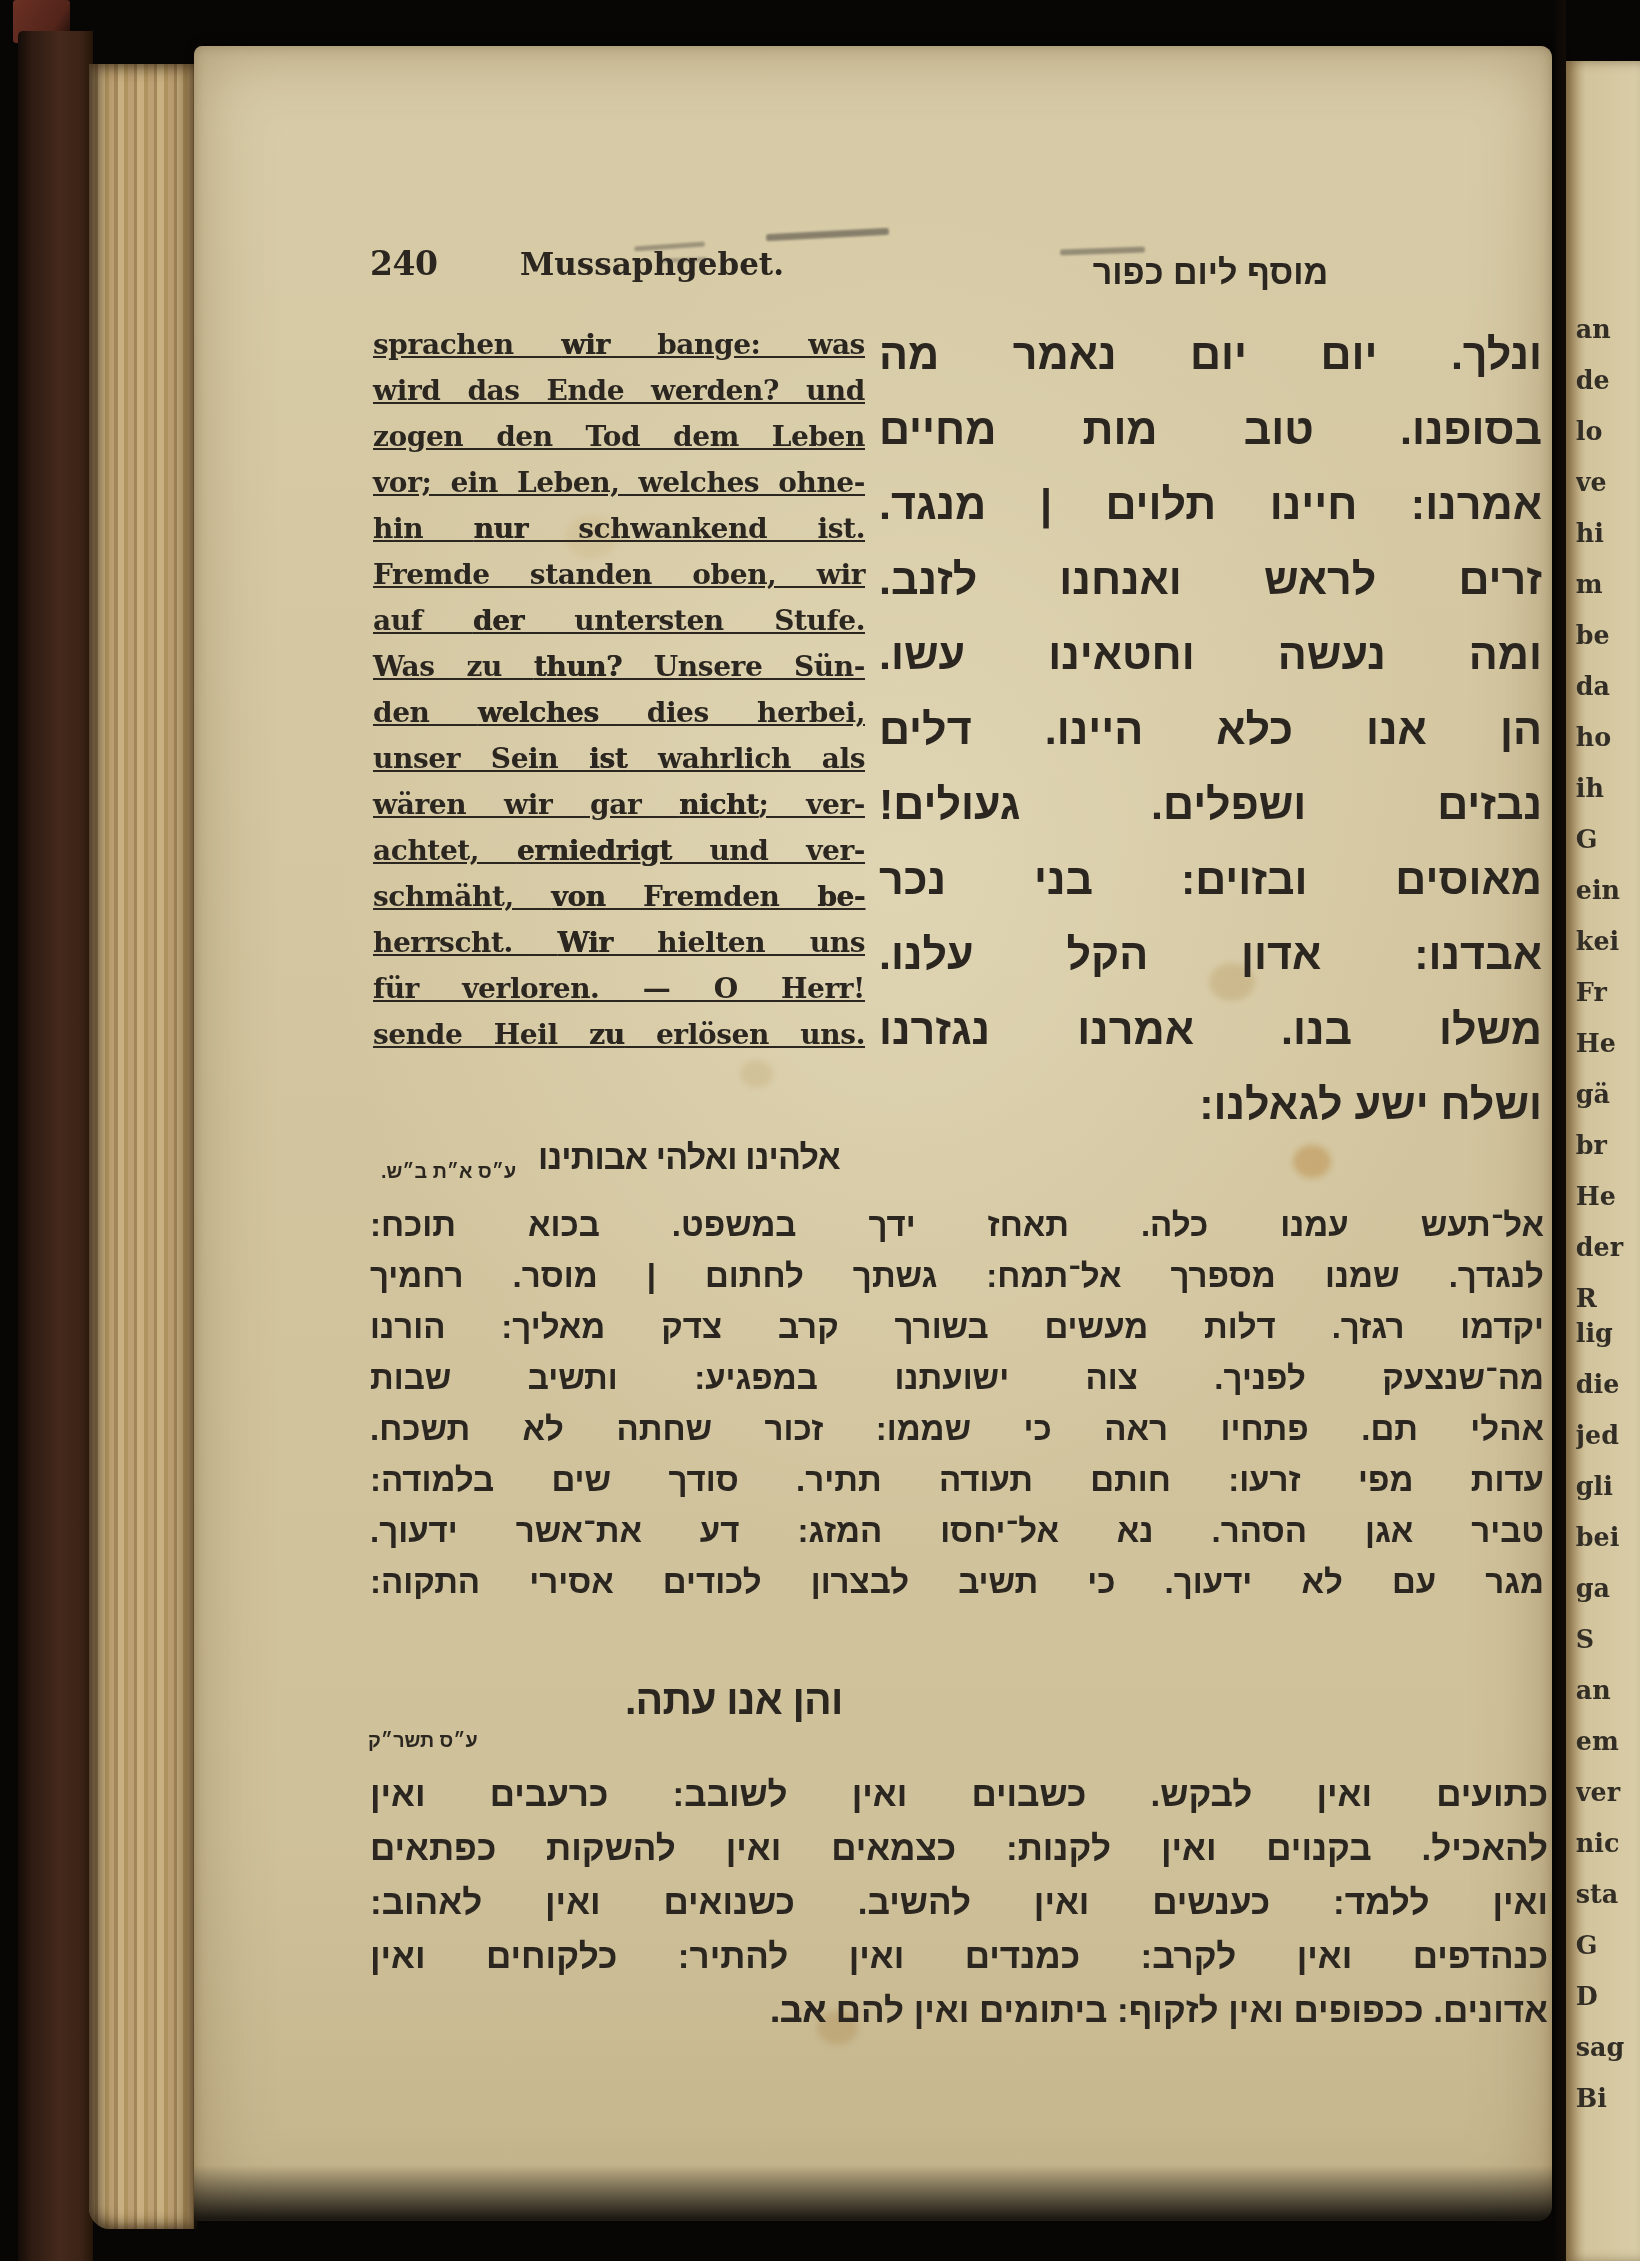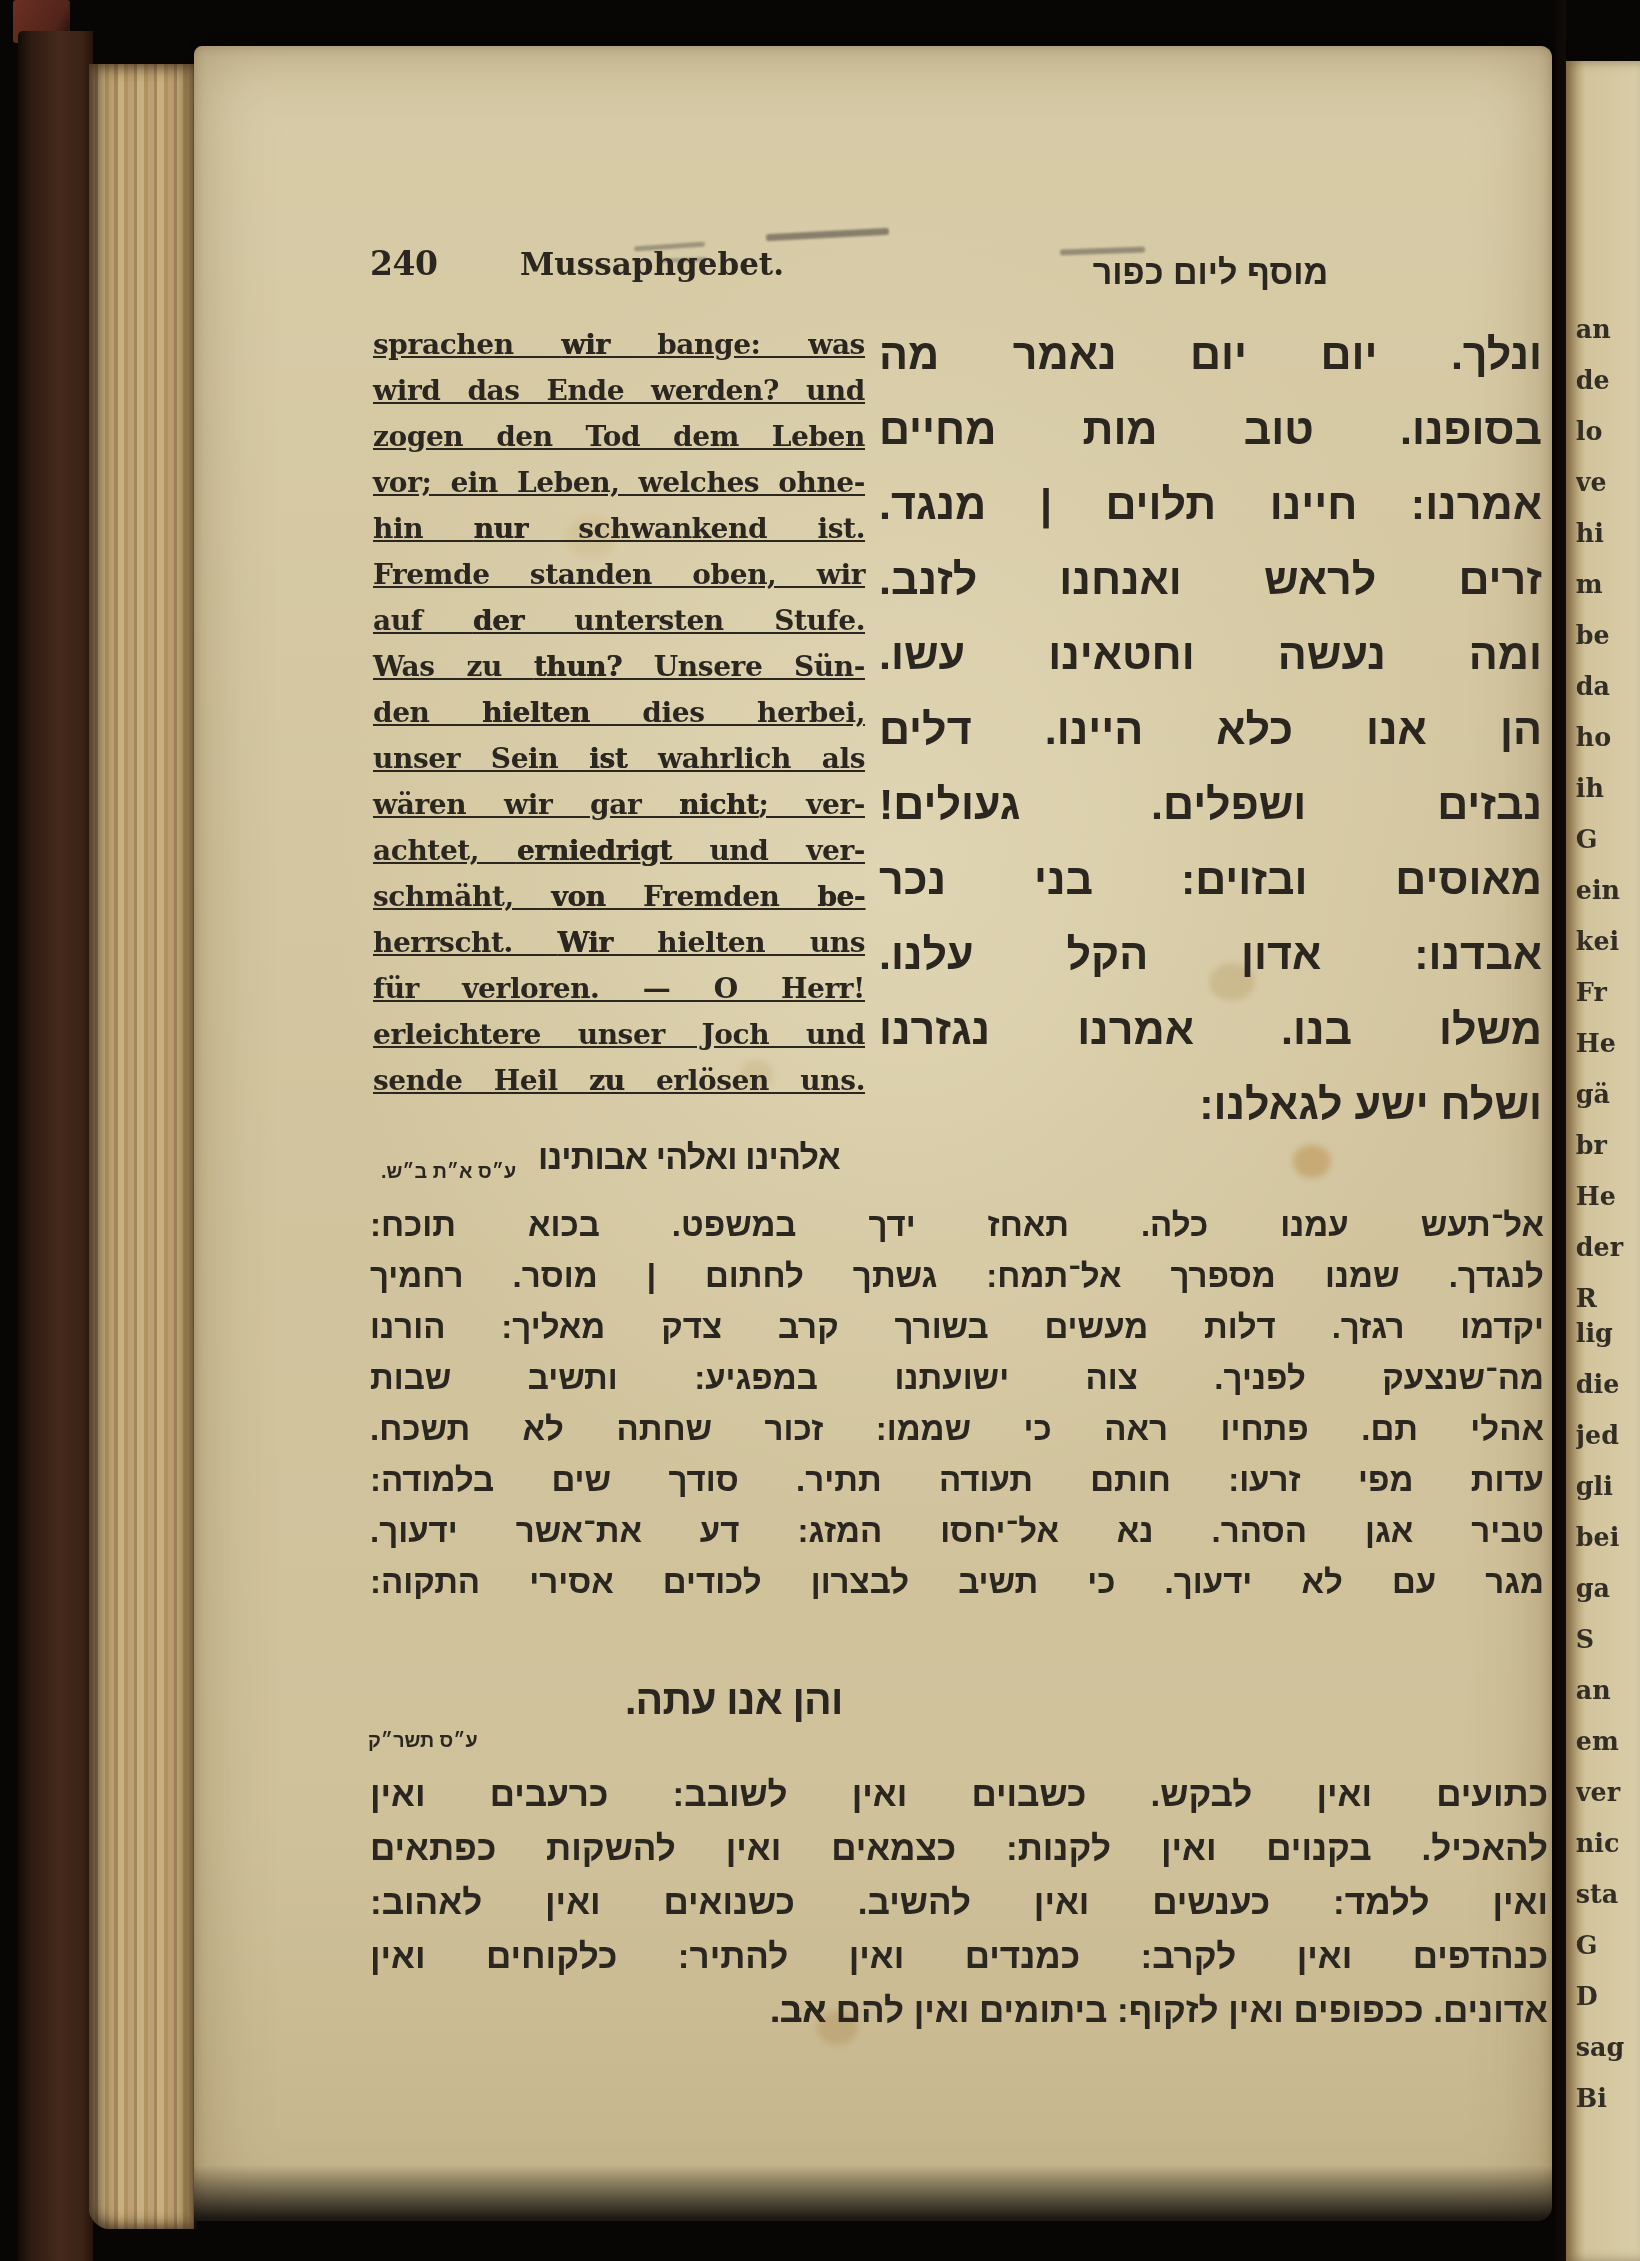--- a/index.html
+++ b/index.html
@@ -94,28 +94,27 @@
     <div class="german-col ink fraktur">
 
     <div class="gline">sprachen <b>wir</b> bange: was</div>
         <div class="gline">wird das Ende werden? und</div>
         <div class="gline">zogen den Tod dem Leben</div>
         <div class="gline">vor; ein Leben, welches ohne-</div>
         <div class="gline">hin <b>nur</b> schwankend ist.</div>
         <div class="gline">Fremde standen oben, wir</div>
         <div class="gline">auf <b>der</b> untersten Stufe.</div>
         <div class="gline">Was zu <b>thun?</b> Unsere Sün-</div>
-        <div class="gline">den <b>hielten</b> dies herbei,</div>
+        <div class="gline">den <b>welches</b> dies herbei,</div>
         <div class="gline">unser Sein <b>ist</b> wahrlich als</div>
         <div class="gline">wären wir gar <b>nicht</b>; ver-</div>
         <div class="gline">achtet, <b>erniedrigt</b> und ver-</div>
         <div class="gline">schmäht, <b>von</b> Fremden <b>be-</b></div>
         <div class="gline">herrscht. <b>Wir</b> hielten uns</div>
         <div class="gline">für verloren. — O Herr!</div>
-        <div class="gline">erleichtere unser Joch und</div>
         <div class="gline">sende Heil <b>zu</b> erlösen uns.</div>
       </div>
 
     <div class="hebrew-col ink hebrew">
 
     <div class="hline">ונלך. יום יום נאמר מה</div>
         <div class="hline">בסופנו. טוב מות מחיים</div>
         <div class="hline">אמרנו: חיינו תלוים | מנגד.</div>
         <div class="hline">זרים לראש ואנחנו לזנב.</div>
         <div class="hline">ומה נעשה וחטאינו עשו.</div>

